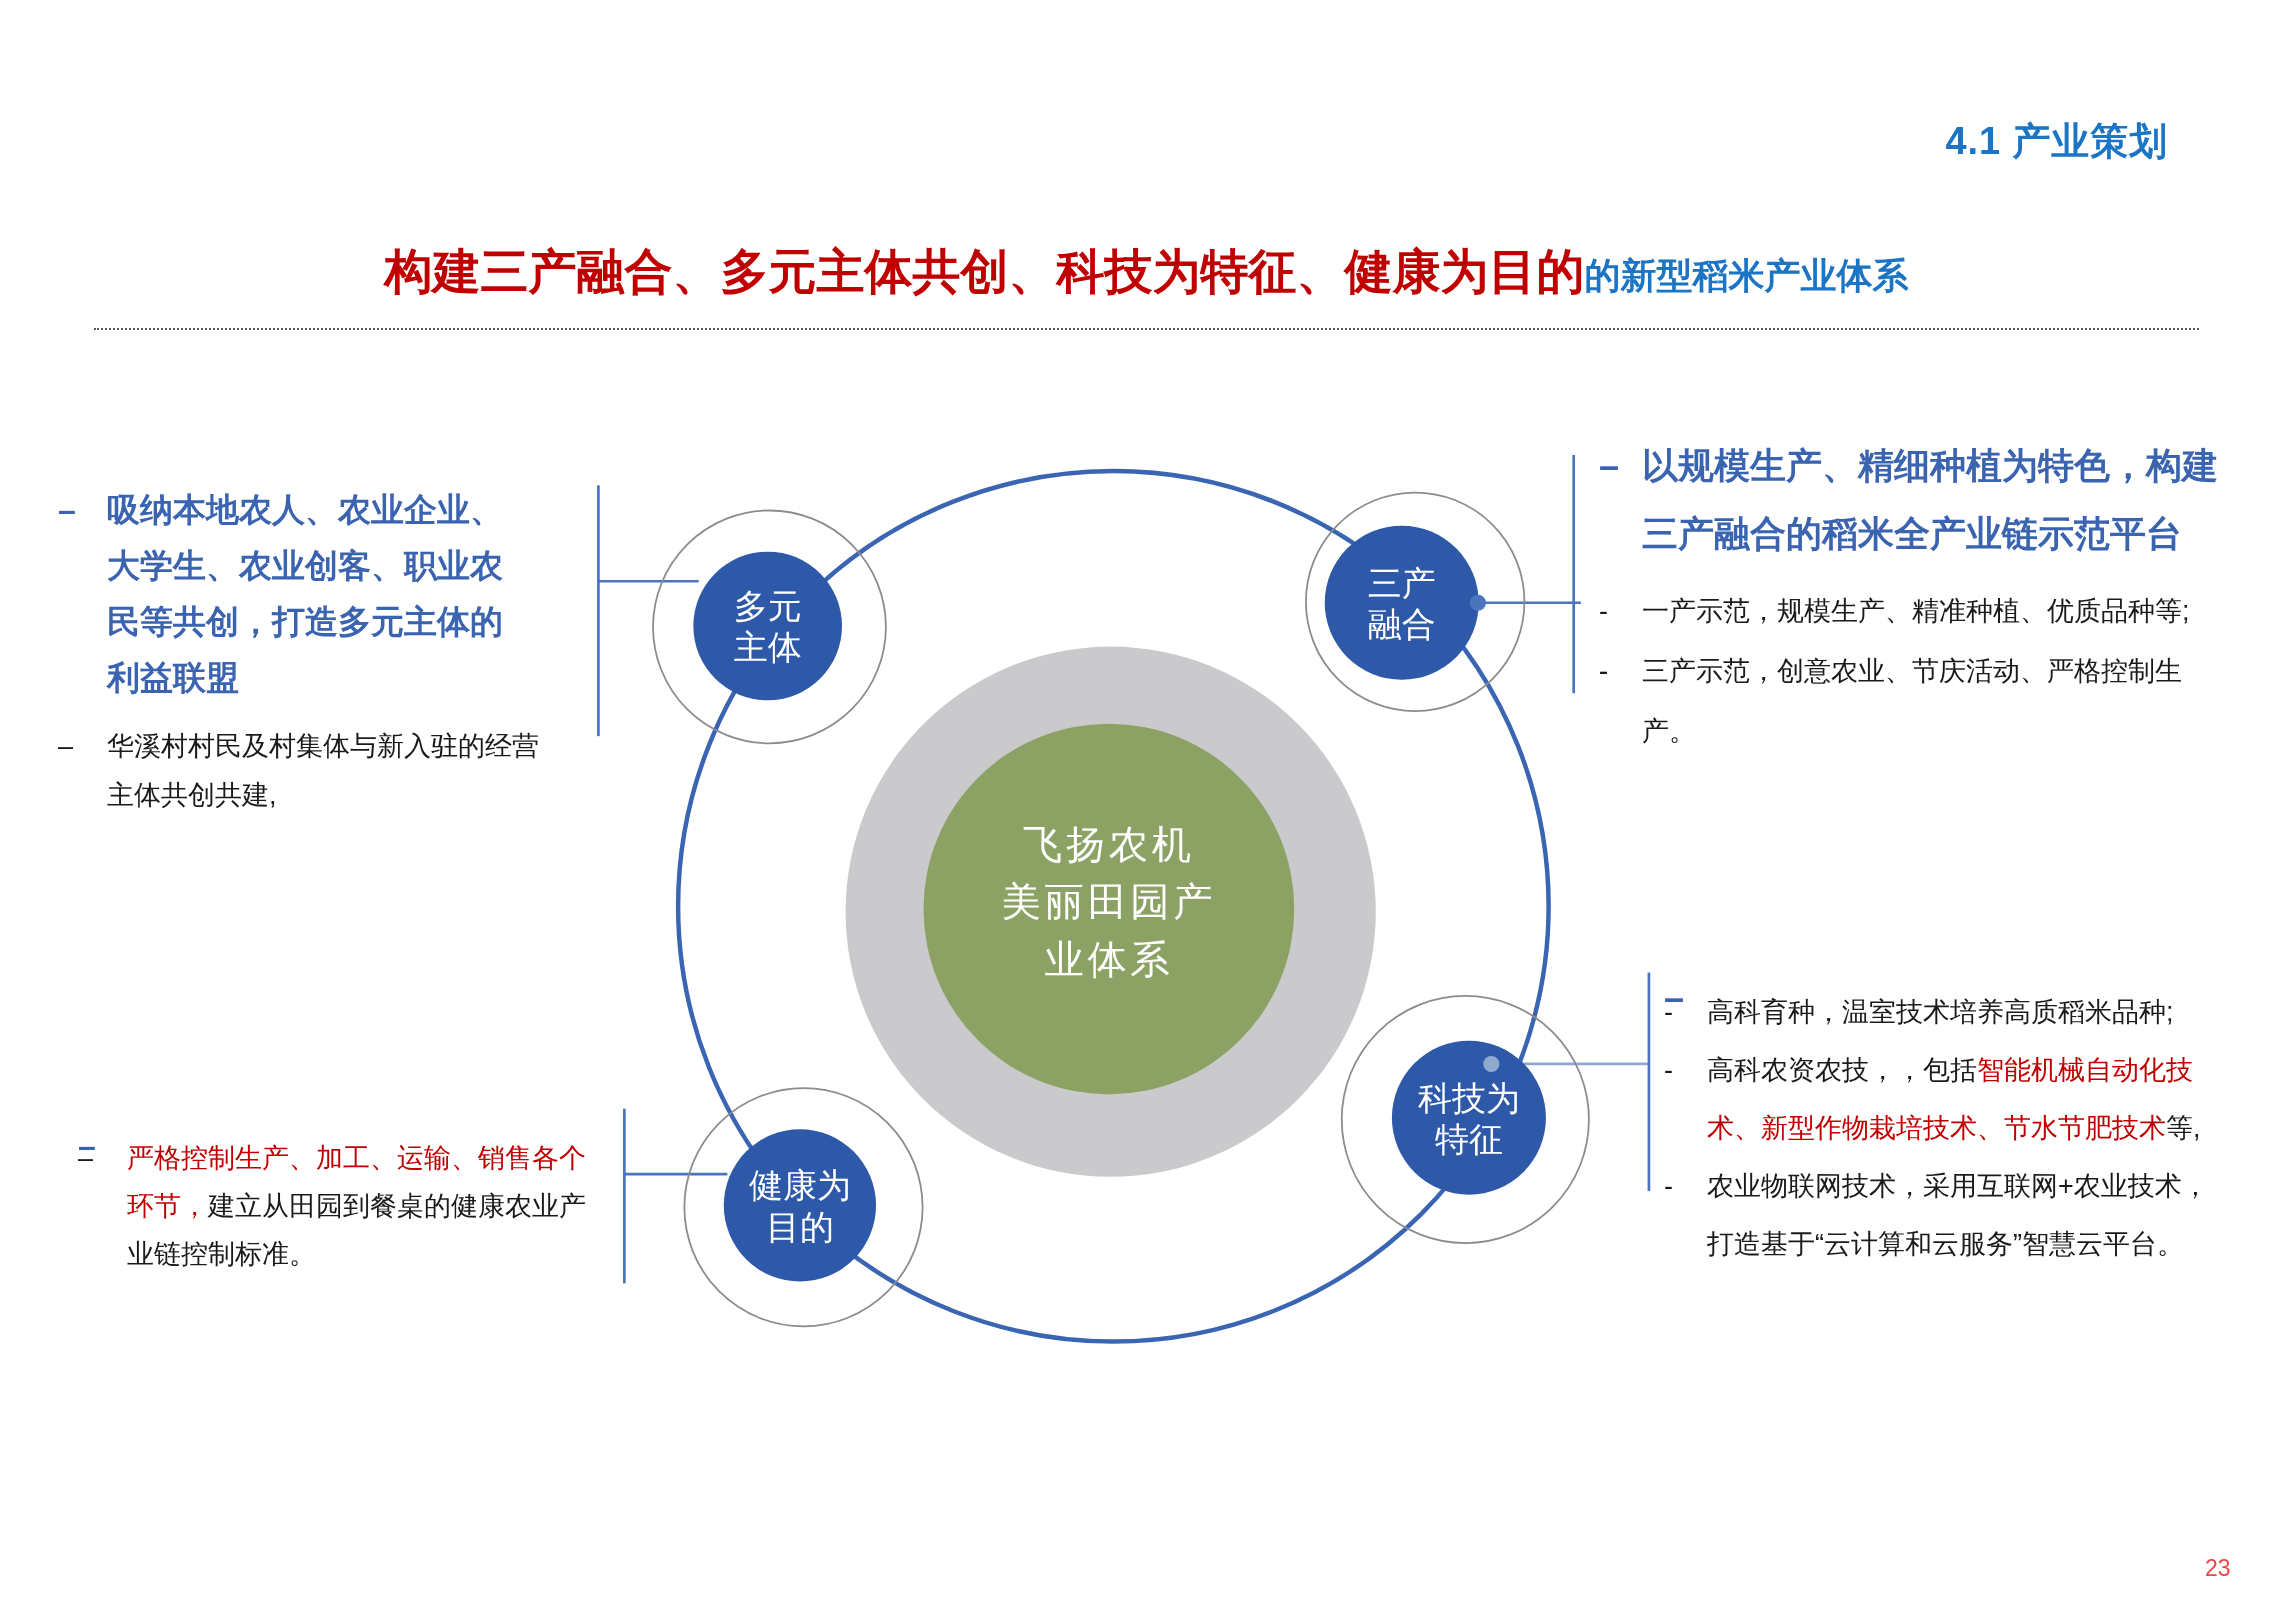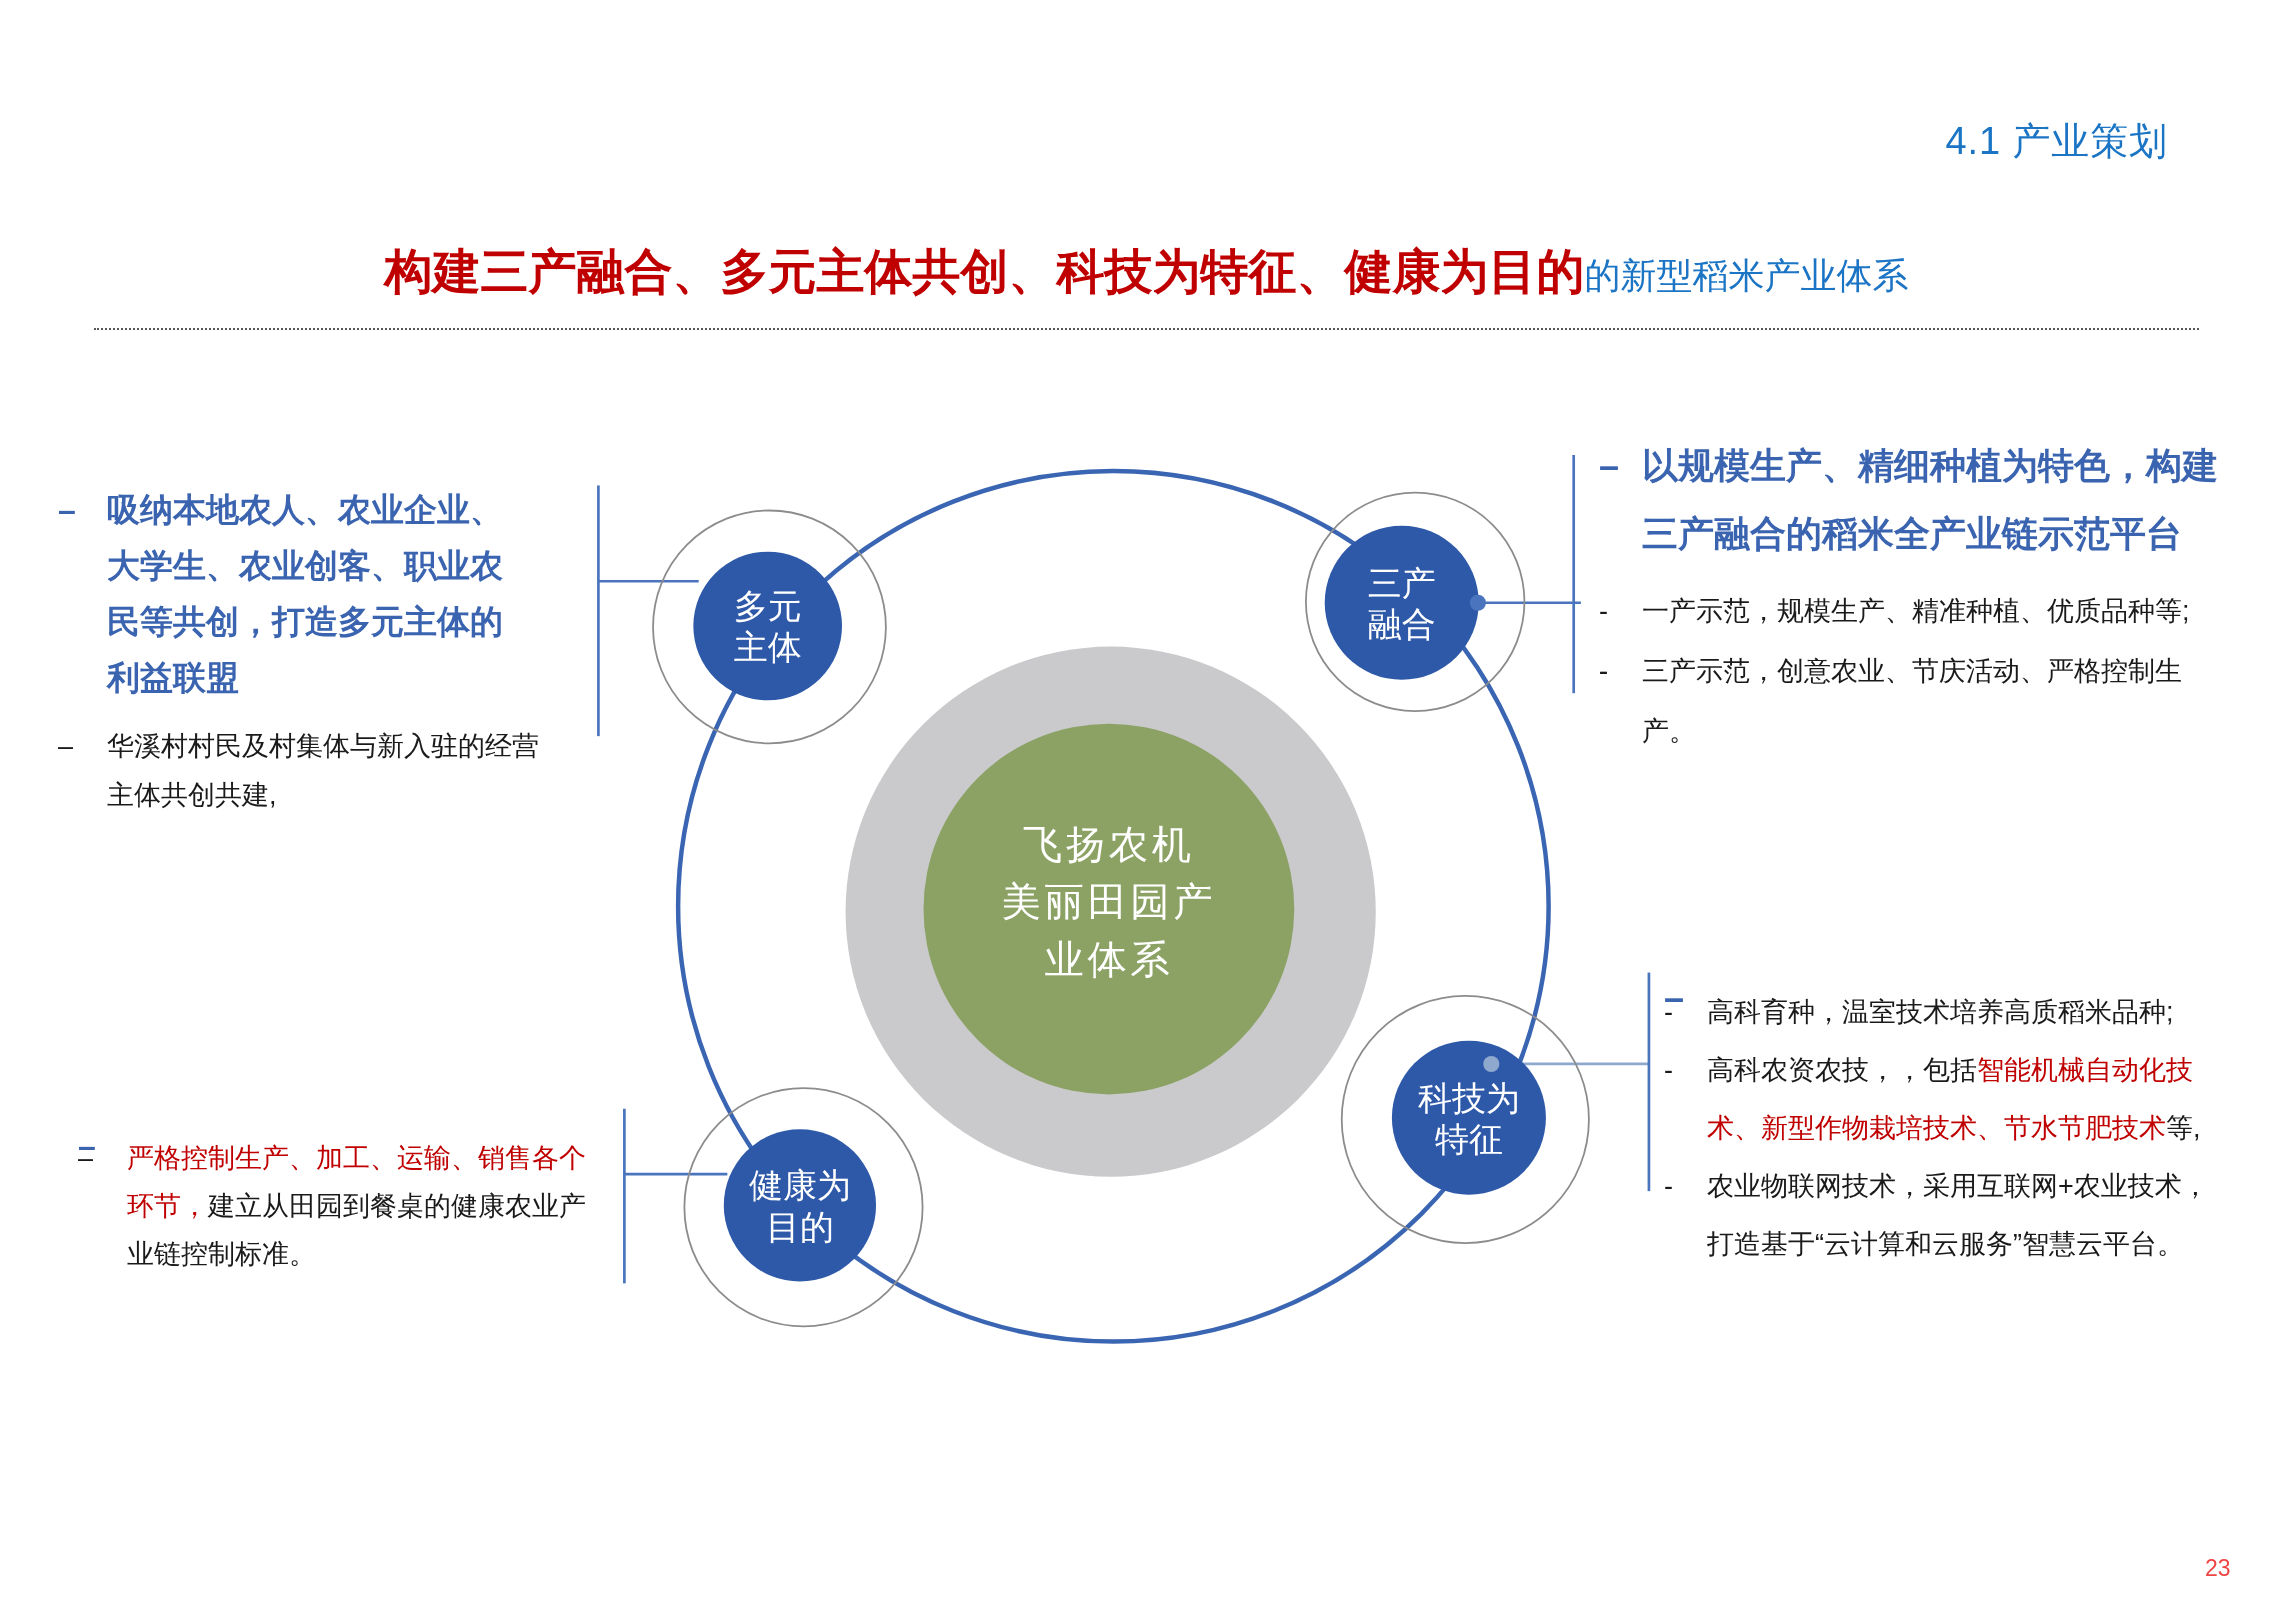--- a/index.html
+++ b/index.html
@@ -3,28 +3,28 @@
 <meta charset="utf-8">
 <style>
   html,body{margin:0;padding:0;background:#888;}
   .slide{
     position:relative;width:2293px;height:1621px;background:#ffffff;overflow:hidden;
     font-family:"Liberation Sans", sans-serif;
   }
   
   .header-tag{
     position:absolute;top:116px;right:125px;
-    font-size:38px;font-weight:400;color:#1B75C4;letter-spacing:0.9px;
+    font-size:38px;font-weight:700;color:#1B75C4;letter-spacing:0.9px;
   }
   
   .title-row{
     position:absolute;top:240px;left:0;width:2293px;text-align:center;white-space:nowrap;
   }
   .title-red{font-size:48px;font-weight:700;color:#C00000;}
-  .title-blue{font-size:36px;font-weight:400;color:#1B75C4;}
+  .title-blue{font-size:36px;font-weight:700;color:#1B75C4;}
   .dotted-line{
     position:absolute;top:328px;left:94px;width:2105px;height:0;
     border-top:2.7px dotted #595959;
   }
   
   .block{position:absolute;}
   .item{position:relative;}
   .dash{position:absolute;left:0;top:0;font-weight:700;}
   .blk-heading{
     font-size:33px;font-weight:700;color:#3A63B0;line-height:56px;

